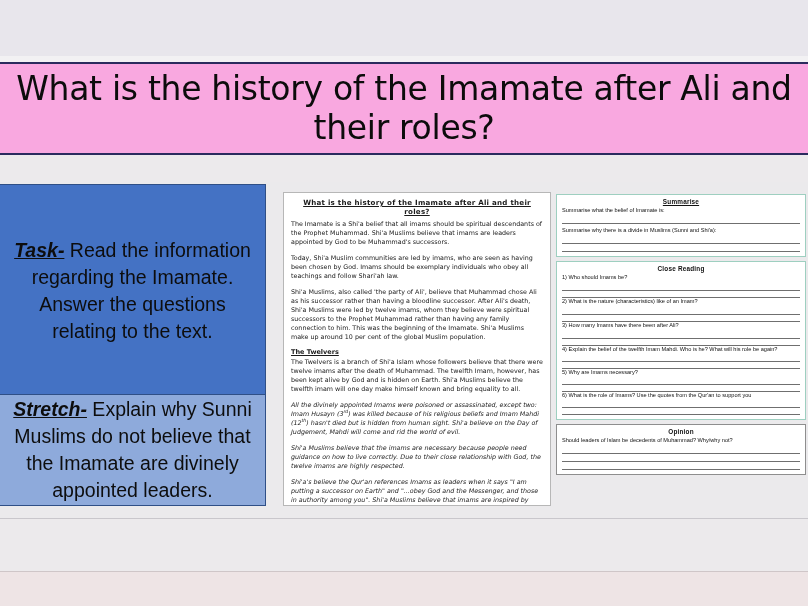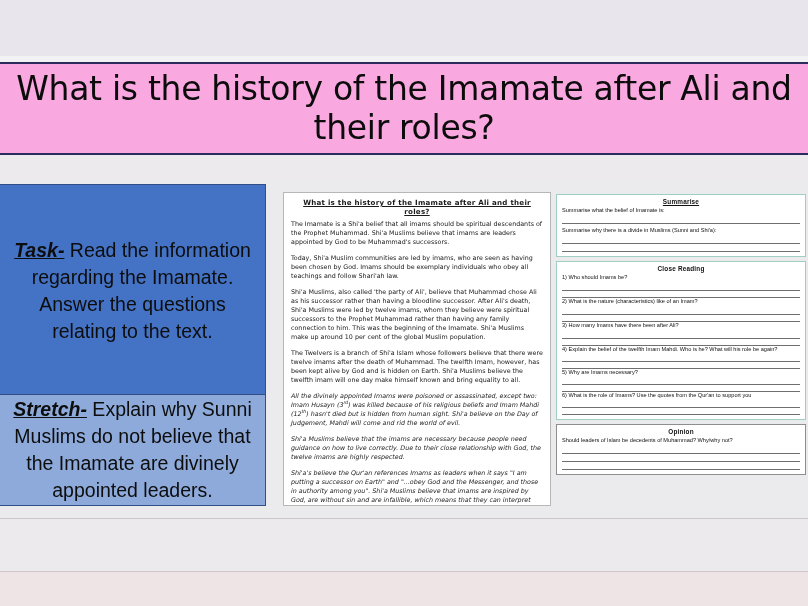--- a/index.html
+++ b/index.html
@@ -211,20 +211,21 @@
   <div>
     <span class="lead-word">Stretch-</span><span> Explain why Sunni Muslims do not believe that the Imamate are divinely appointed leaders.</span>
   </div>
 </div>
 
 <div id="doc-sheet">
   <div id="doc-title">What is the history of the Imamate after Ali and their roles?</div>
   <p class="doc-p">The Imamate is a Shi'a belief that all imams should be spiritual descendants of the Prophet Muhammad. Shi'a Muslims believe that imams are leaders appointed by God to be Muhammad's successors.</p>
   <p class="doc-p">Today, Shi'a Muslim communities are led by imams, who are seen as having been chosen by God. Imams should be exemplary individuals who obey all teachings and follow Shari'ah law.</p>
   <p class="doc-p">Shi'a Muslims, also called 'the party of Ali', believe that Muhammad chose Ali as his successor rather than having a bloodline successor. After Ali's death, Shi'a Muslims were led by twelve imams, whom they believe were spiritual successors to the Prophet Muhammad rather than having any family connection to him. This was the beginning of the Imamate. Shi'a Muslims make up around 10 per cent of the global Muslim population.</p>
+  <p class="doc-sub">The Twelvers</p>
   <p class="doc-p">The Twelvers is a branch of Shi'a Islam whose followers believe that there were twelve imams after the death of Muhammad. The twelfth Imam, however, has been kept alive by God and is hidden on Earth. Shi'a Muslims believe the twelfth imam will one day make himself known and bring equality to all.</p>
   <p class="doc-p ital">All the divinely appointed Imams were poisoned or assassinated, except two: Imam Husayn (3<sup>rd</sup>) was killed because of his religious beliefs and Imam Mahdi (12<sup>th</sup>) hasn't died but is hidden from human sight. Shi'a believe on the Day of Judgement, Mahdi will come and rid the world of evil.</p>
   <p class="doc-p ital">Shi'a Muslims believe that the imams are necessary because people need guidance on how to live correctly. Due to their close relationship with God, the twelve imams are highly respected.</p>
   <p class="doc-p ital">Shi'a's believe the Qur'an references Imams as leaders when it says "I am putting a successor on Earth" and "...obey God and the Messenger, and those in authority among you". Shi'a Muslims believe that imams are inspired by God, are without sin and are infallible, which means that they can interpret the teachings of the Qur'an without making any errors.</p>
 </div>
 
 <div id="worksheet">
 
   <div class="ws-card">
     <div class="ws-head">Summarise</div>

